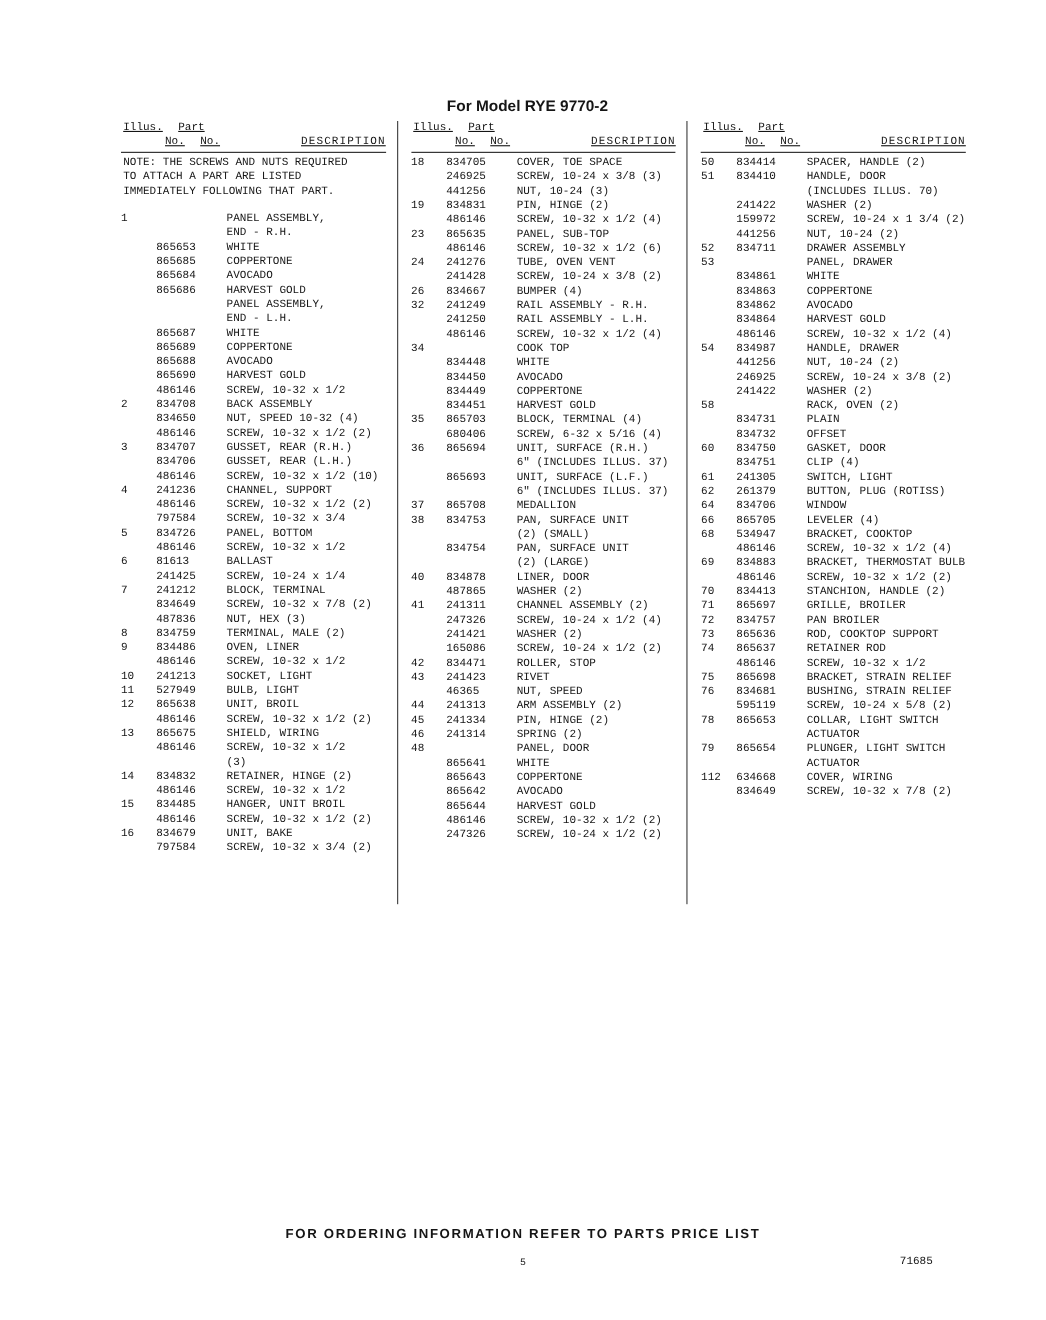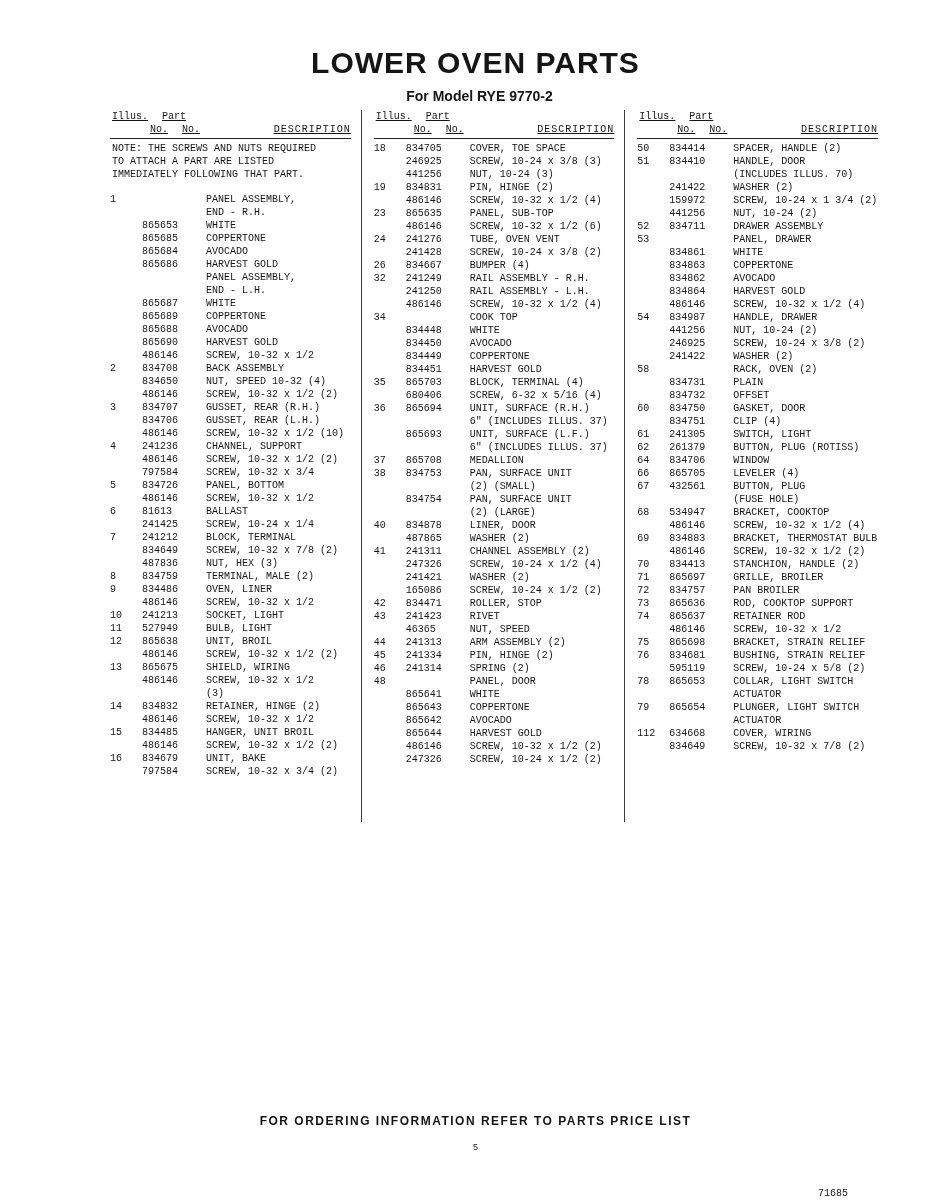--- a/index.html
+++ b/index.html
@@ -71,29 +71,27 @@
     font-family: "Liberation Sans", sans-serif;
     font-weight: 700; font-size: 12px; letter-spacing: 1.5px;
   }
   .page-number {
     position: absolute; top: 1143px; left: 0; width: 100%;
     text-align: center; font-size: 9px;
   }
   .form-number {
     position: absolute; top: 1142px; left: 818px;
     font-size: 10px;
-    margin-top: 46px;
   }
 </style>
 </head>
 <body>
 
 <div class="page">
 
-  <h1 class="title">LOWER OVEN PARTS</h1>
   <div class="subtitle">For Model RYE 9770-2</div>
 
   <div class="columns">
 
     <section class="col">
       <header class="col-header">
         <div class="hdr-r1">
           <span>Illus.</span>
           <span>Part</span>
         </div>
@@ -696,26 +694,20 @@
             <span class="c-illus">64</span>
             <span class="c-part">834706</span>
             <span class="c-desc">WINDOW</span>
           </div>
           <div class="row">
             <span class="c-illus">66</span>
             <span class="c-part">865705</span>
             <span class="c-desc">LEVELER (4)</span>
           </div>
           <div class="row">
-            <span class="c-illus">67</span>
-            <span class="c-part">432561</span>
-            <span class="c-desc">BUTTON, PLUG
-(FUSE HOLE)</span>
-          </div>
-          <div class="row">
             <span class="c-illus">68</span>
             <span class="c-part">534947</span>
             <span class="c-desc">BRACKET, COOKTOP</span>
           </div>
           <div class="row">
             <span class="c-illus"></span>
             <span class="c-part">486146</span>
             <span class="c-desc">SCREW, 10-32 x 1/2 (4)</span>
           </div>
           <div class="row">

